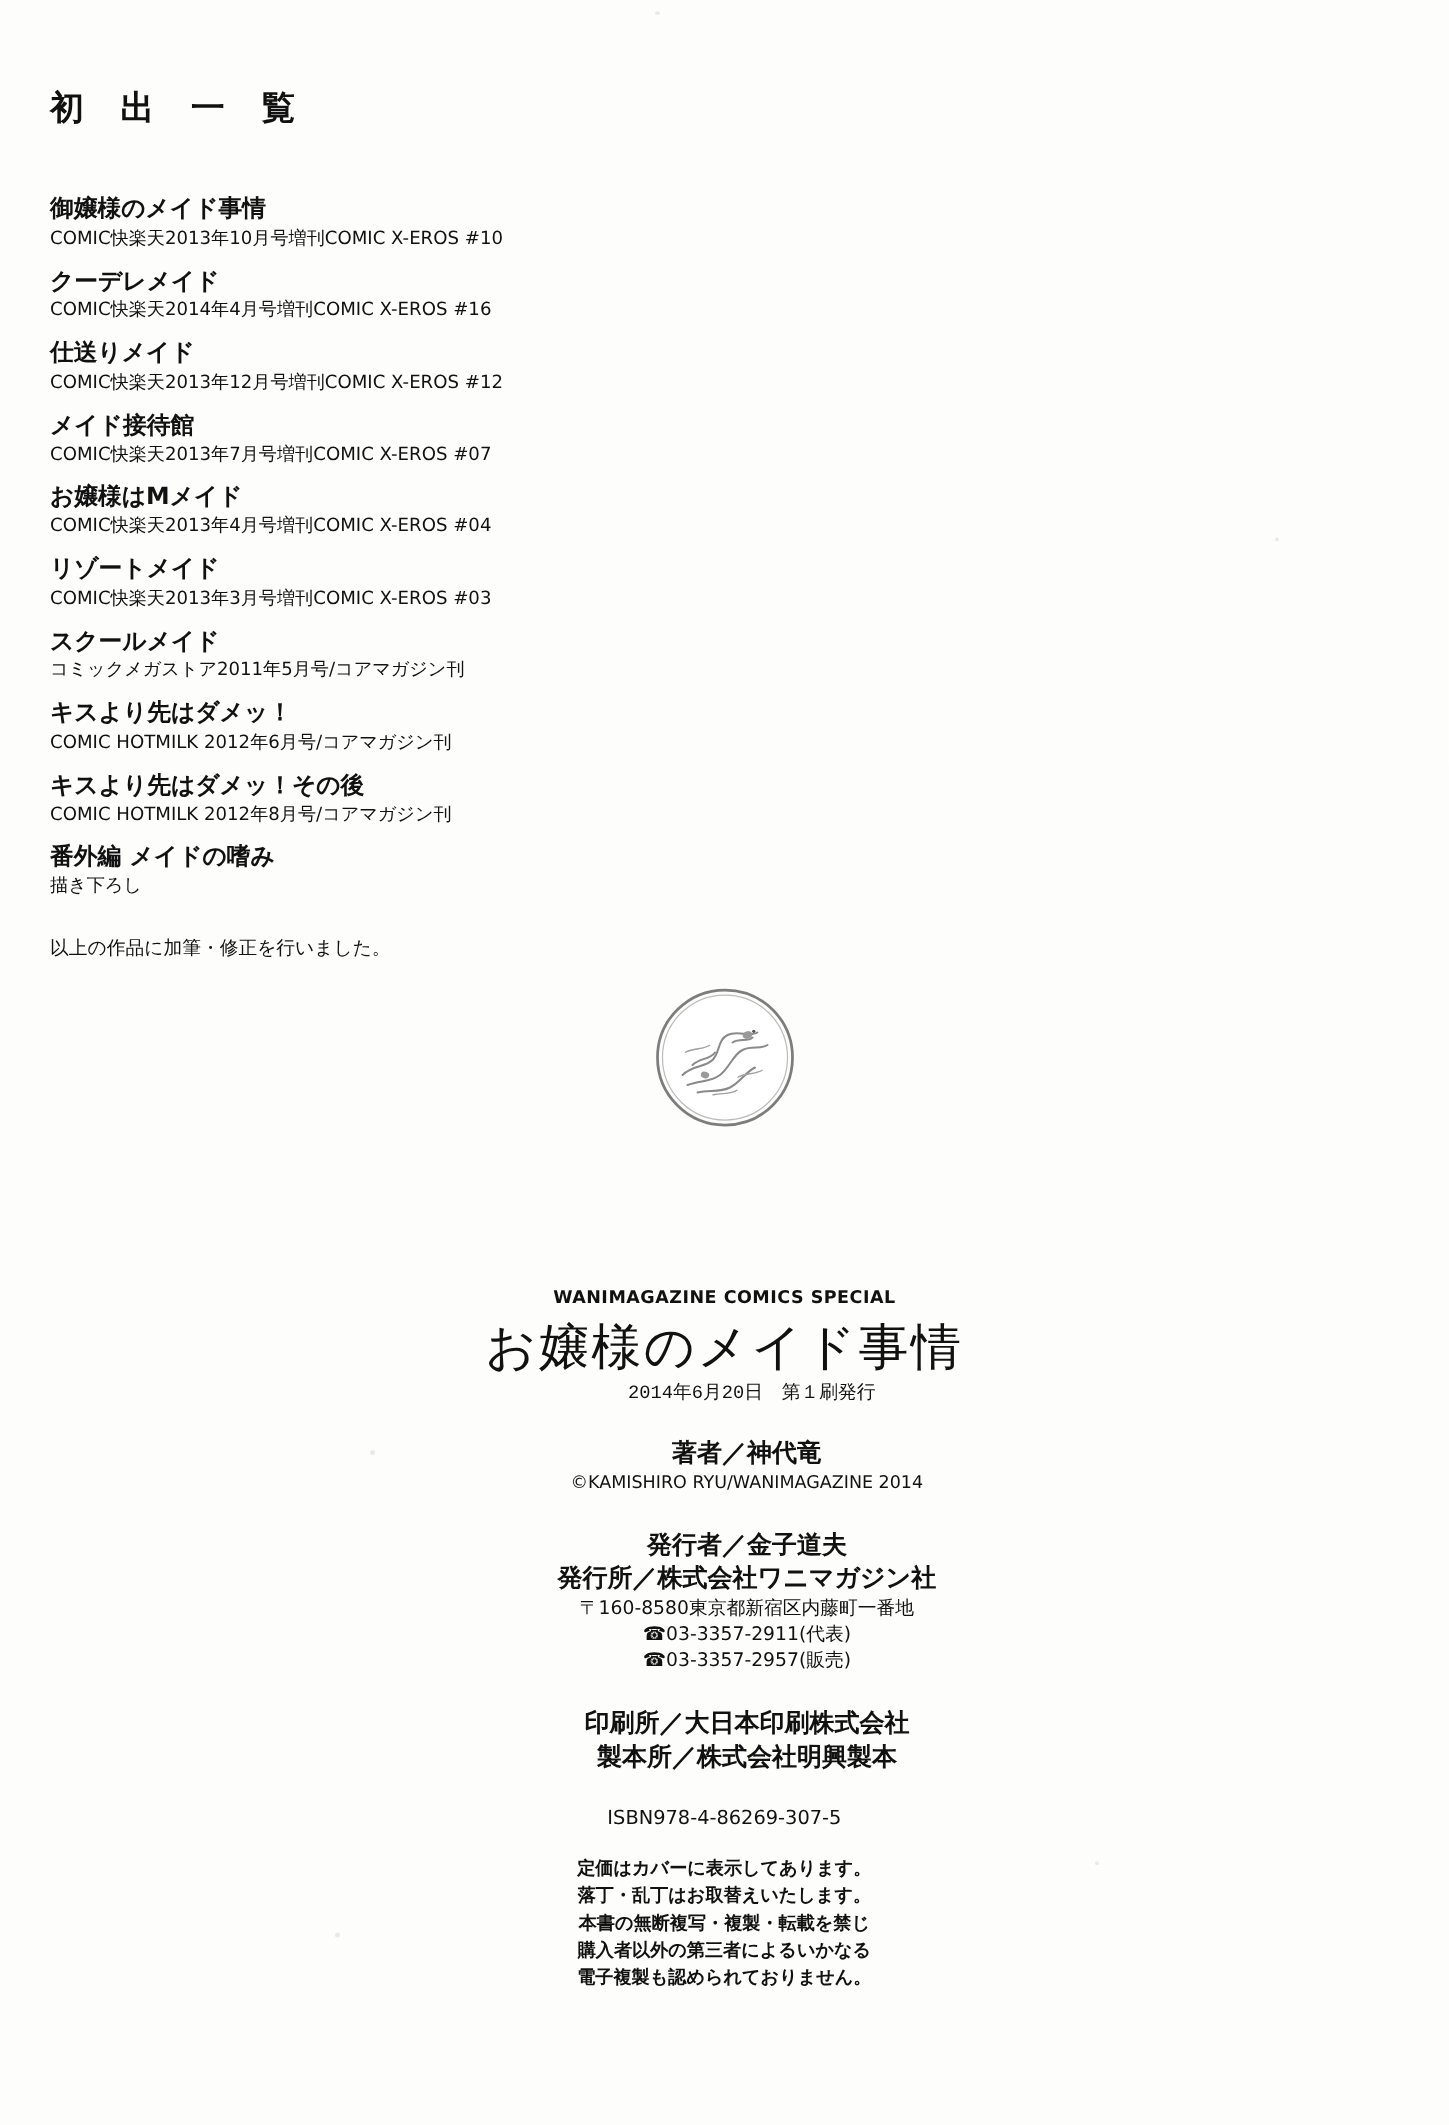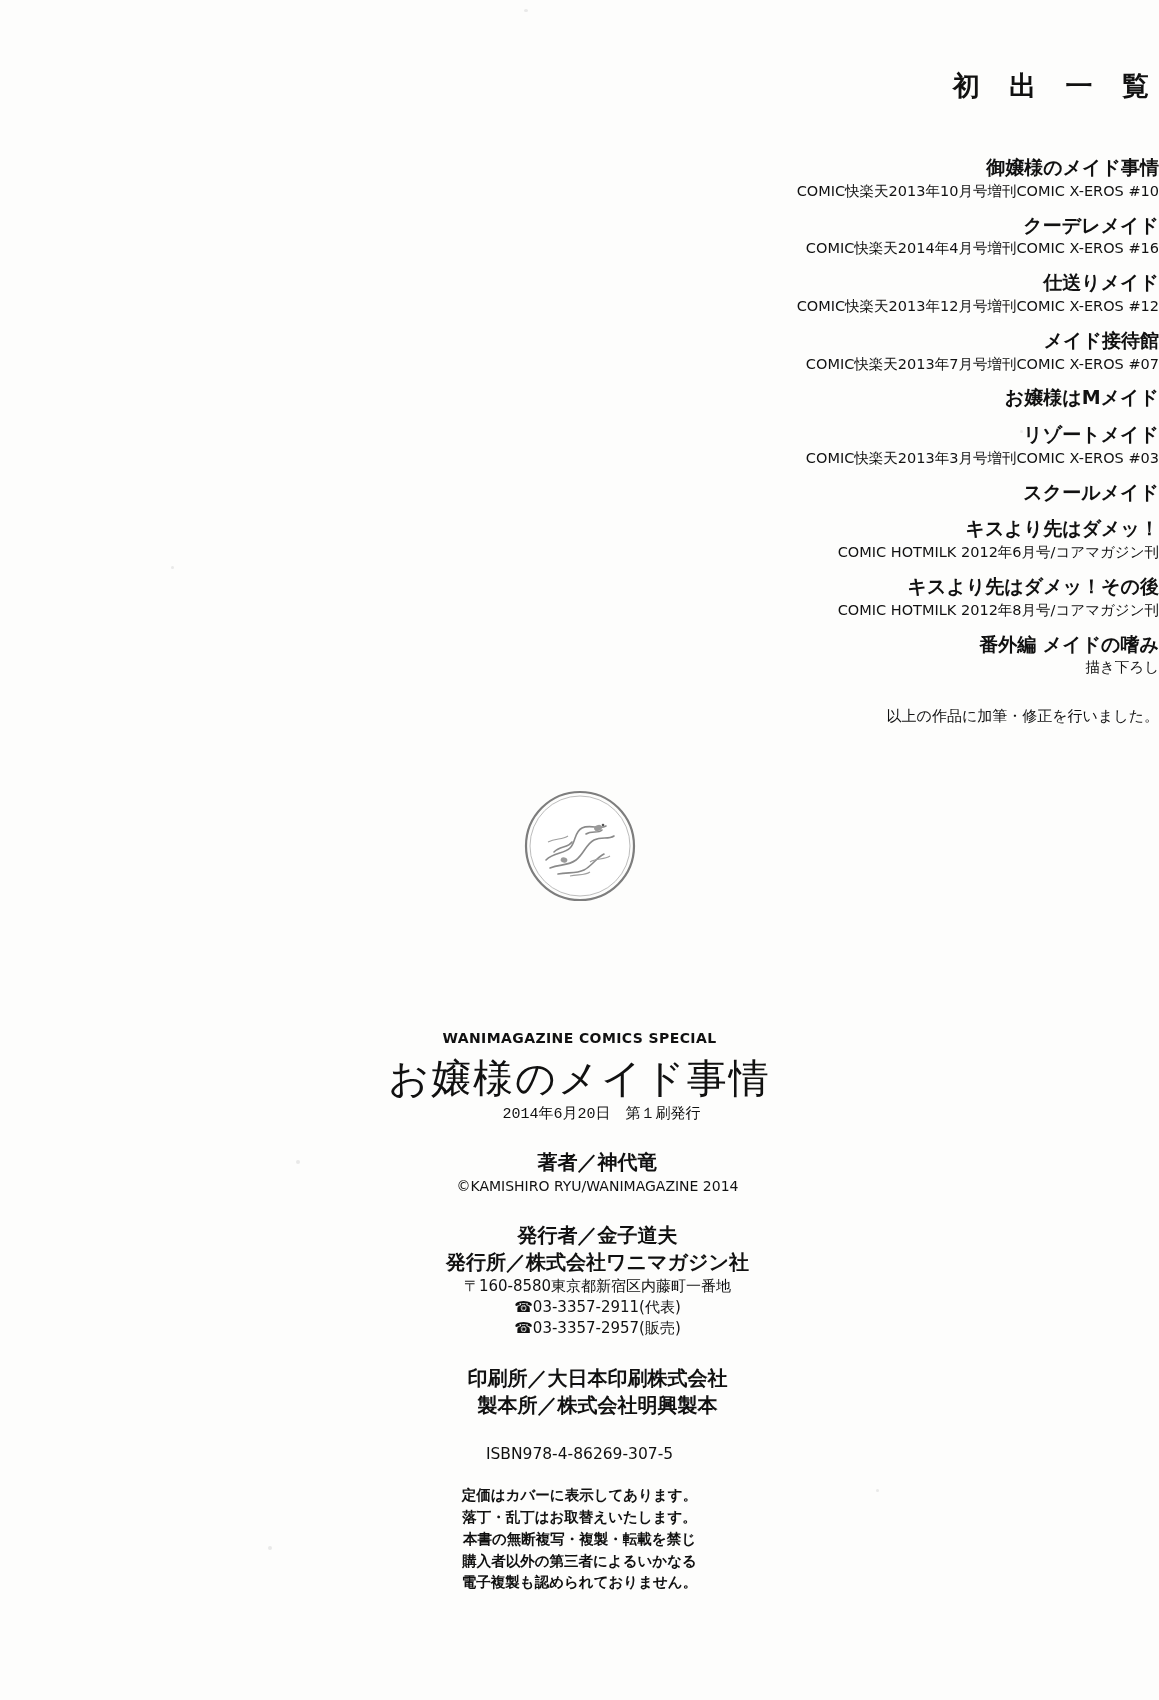--- a/index.html
+++ b/index.html
@@ -26,21 +26,21 @@
     background: #d8d8d8;
     border-radius: 50%;
     opacity: .55;
   }
 
   .content {
     position: absolute;
     left: 0;
     right: 0;
     top: 0;
-    text-align: right;
+    text-align: left;
     padding-left: 40px;
   }
 
   
   .sec-title {
     font-size: 27px;
     font-weight: bold;
     letter-spacing: 10px;
     margin-top: 68px;
     margin-bottom: 0;
@@ -176,29 +176,31 @@
         <div class="credit-source">COMIC快楽天2013年12月号増刊COMIC X-EROS #12</div>
       </div>
 
       <div class="credit-item">
         <div class="credit-title">メイド接待館</div>
         <div class="credit-source">COMIC快楽天2013年7月号増刊COMIC X-EROS #07</div>
       </div>
 
       <div class="credit-item">
         <div class="credit-title">お嬢様はMメイド</div>
+        <div class="credit-source">COMIC快楽天2013年4月号増刊COMIC X-EROS #04</div>
       </div>
 
       <div class="credit-item">
         <div class="credit-title">リゾートメイド</div>
         <div class="credit-source">COMIC快楽天2013年3月号増刊COMIC X-EROS #03</div>
       </div>
 
       <div class="credit-item">
         <div class="credit-title">スクールメイド</div>
+        <div class="credit-source">コミックメガストア2011年5月号/コアマガジン刊</div>
       </div>
 
       <div class="credit-item">
         <div class="credit-title">キスより先はダメッ！</div>
         <div class="credit-source">COMIC HOTMILK 2012年6月号/コアマガジン刊</div>
       </div>
 
       <div class="credit-item">
         <div class="credit-title">キスより先はダメッ！その後</div>
         <div class="credit-source">COMIC HOTMILK 2012年8月号/コアマガジン刊</div>

